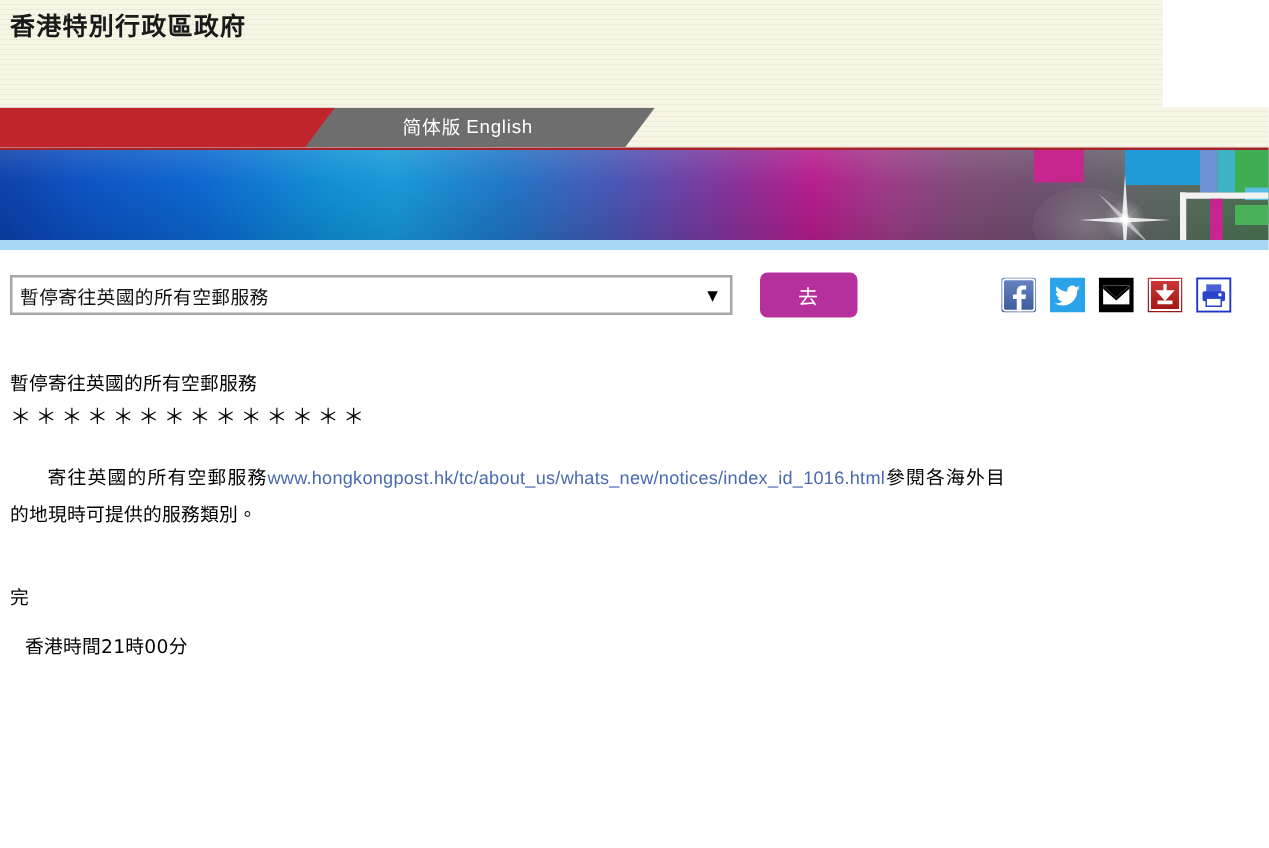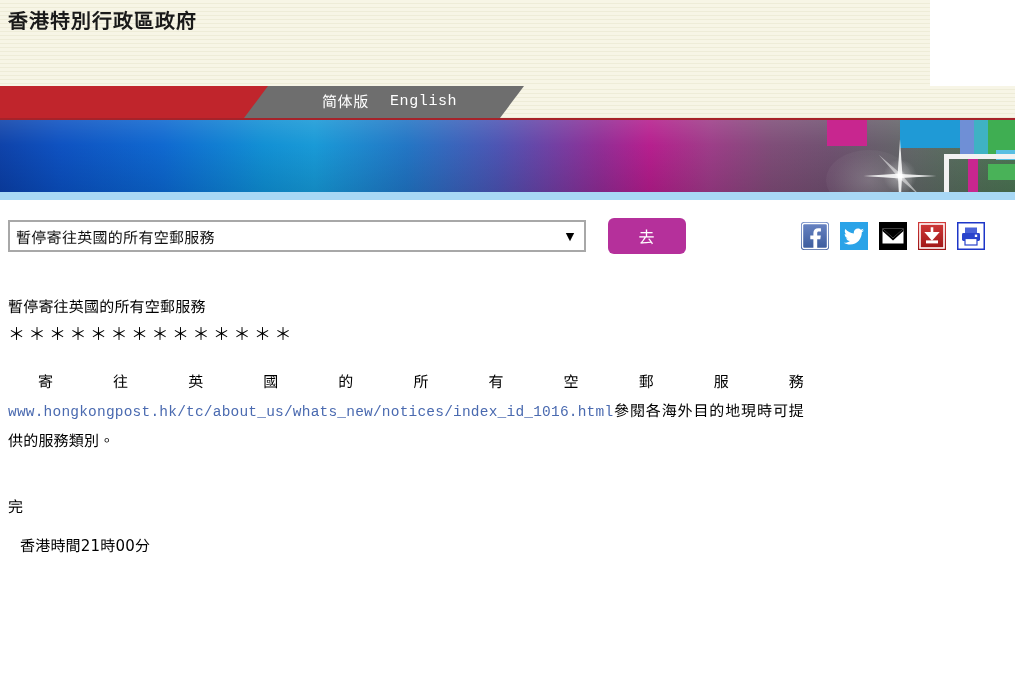--- a/index.html
+++ b/index.html
@@ -83,21 +83,21 @@
   .nav-link {
     position: absolute;
     top: 0; height: 32px; line-height: 32px;
     color: #ffffff;
     font-size: 15px;
     white-space: nowrap;
     letter-spacing: 0.6px;
     cursor: pointer;
   }
   .nav-link.sc { left: 286px; margin-left: 36px; }
-  .nav-link.en { left: 373px; font-family: Liberation Mono, monospace; margin-left: 17px; }
+  .nav-link.en { left: 373px; font-family: Liberation Sans, sans-serif; }
 
   
   .banner-wrap { position: relative; width: 1015px; height: 82px; }
   .banner-topline {
     position: absolute; left: 0; top: 0;
     width: 1015px; height: 2px;
     background: #a6232a;
   }
   .banner {
     position: absolute; left: 0; top: 2px;
@@ -232,21 +232,21 @@
   }
   .para {
     margin: 20px 0 0 0;
     text-indent: 2em;
     font-size: 15px;
     line-height: 29px;
     text-align: justify;
   }
   .url-link {
     color: #4a6ab0;
-    font-family: Liberation Mono, monospace;
+    font-family: Liberation Sans, sans-serif;
     font-size: 14.5px;
     letter-spacing: 0.2px;
     text-decoration: none;
     cursor: pointer;
     margin-top: 31px;
   }
   .end-mark {
     margin: 38px 0 0 0;
     font-size: 15px;
     line-height: 26px;

